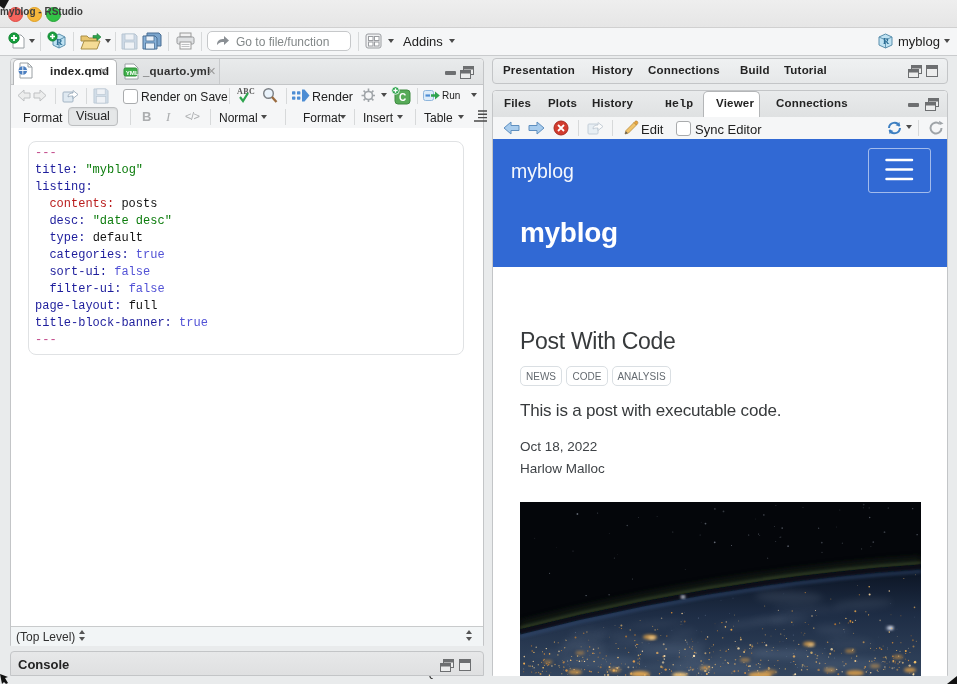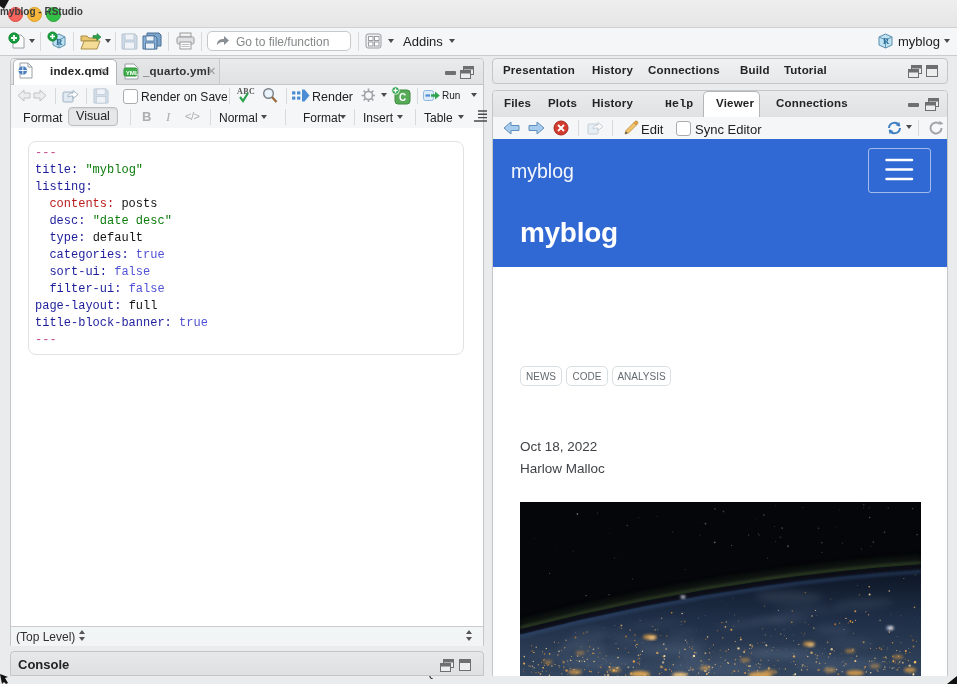--- a/index.html
+++ b/index.html
@@ -336,23 +336,25 @@
   <div class="abs" style="left:0;top:0;width:454px;height:128px;background:#3169d4;"></div>
   <div class="abs" style="left:18px;top:21px;font-size:19.5px;color:rgba(255,255,255,0.95);">myblog</div>
   <div class="abs" style="left:375px;top:9px;width:61px;height:43px;border:1px solid rgba(255,255,255,0.55);border-radius:3px;"></div>
   <svg class="abs" style="left:392px;top:19px;" width="28" height="22" viewBox="0 0 28 22">
     <g stroke="#fff" stroke-width="2.5" stroke-linecap="round">
       <path d="M1.5,2 h25.5 M1.5,11.5 h25.5 M1.5,21 h25.5"></path>
     </g>
   </svg>
   <div class="abs" style="left:27px;top:78px;font-size:28px;font-weight:bold;color:#fff;letter-spacing:-0.3px;">myblog</div>
 
+  <div class="abs" style="left:27px;top:189px;font-size:23px;color:#373a3c;letter-spacing:-0.3px;">Post With Code</div>
   <div class="abs" style="left:27px;top:227px;width:42px;height:20px;border:1px solid #dadfe3;border-radius:5px;text-align:center;font-size:10px;color:#646a70;line-height:20px;box-sizing:border-box;">NEWS</div>
   <div class="abs" style="left:73px;top:227px;width:42px;height:20px;border:1px solid #dadfe3;border-radius:5px;text-align:center;font-size:10px;color:#646a70;line-height:20px;box-sizing:border-box;">CODE</div>
   <div class="abs" style="left:119px;top:227px;width:59px;height:20px;border:1px solid #dadfe3;border-radius:5px;text-align:center;font-size:10px;color:#646a70;line-height:20px;box-sizing:border-box;">ANALYSIS</div>
+  <div class="abs" style="left:27px;top:262px;font-size:17px;color:#373a3c;letter-spacing:-0.2px;">This is a post with executable code.</div>
   <div class="abs" style="left:27px;top:300px;font-size:13.5px;color:#3f4347;">Oct 18, 2022</div>
   <div class="abs" style="left:27px;top:322px;font-size:13.5px;color:#3f4347;">Harlow Malloc</div>
 
   <div id="earthimg" class="abs" style="left:27px;top:363px;width:401px;height:174px;background:#06080c;overflow:hidden;">
       <svg width="401" height="174" viewBox="0 0 401 174" style="position:absolute;left:0;top:0;overflow:hidden;">
         <defs>
 <linearGradient id="earthg" x1="0" y1="0" x2="0" y2="1">
   <stop offset="0" stop-color="#0a1220"></stop>
   <stop offset="0.45" stop-color="#1e2d45"></stop>
   <stop offset="1" stop-color="#33455e"></stop>

